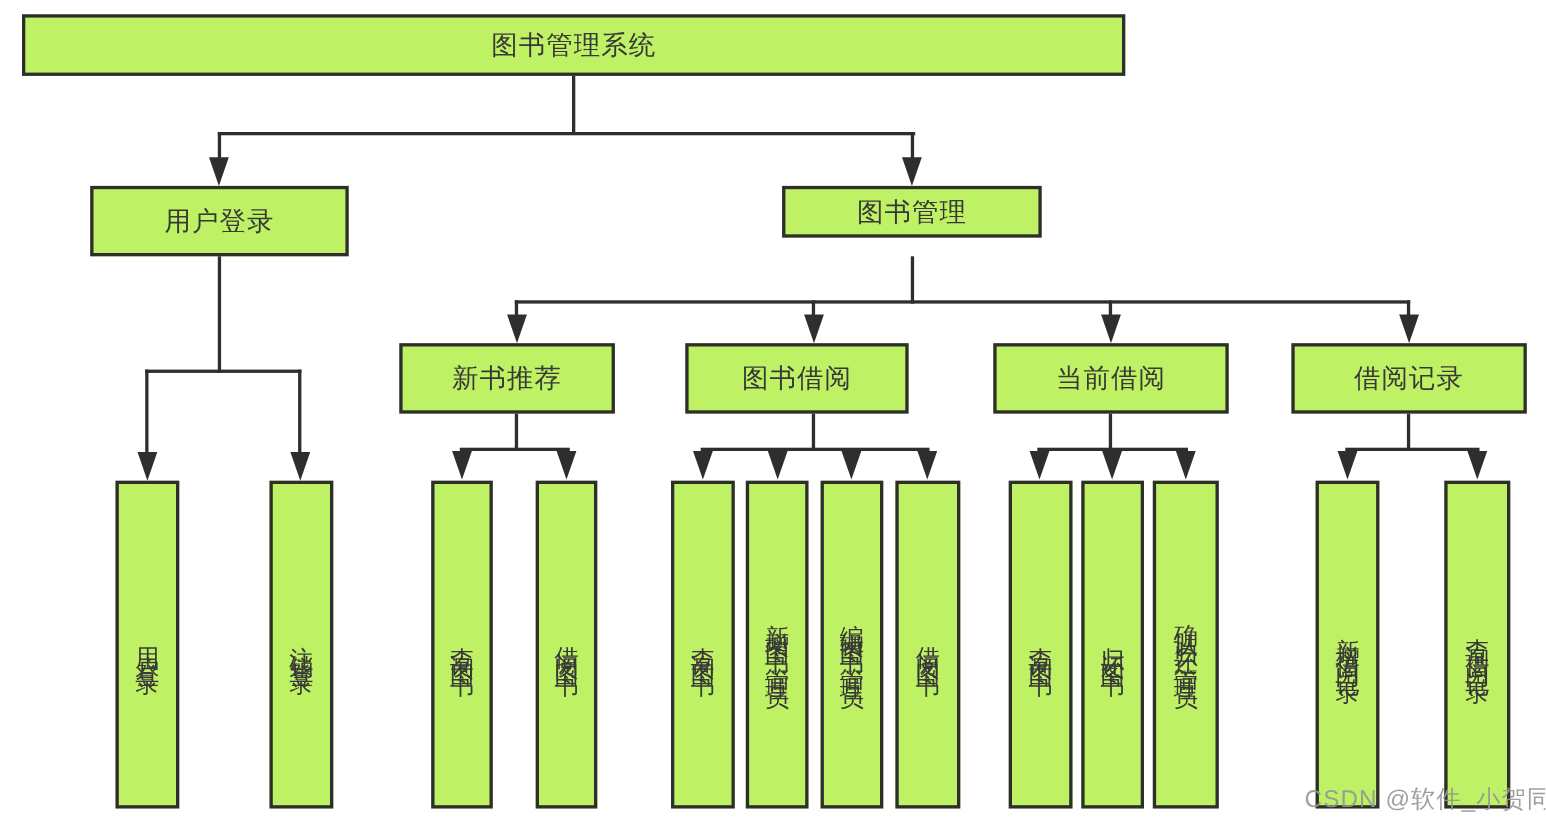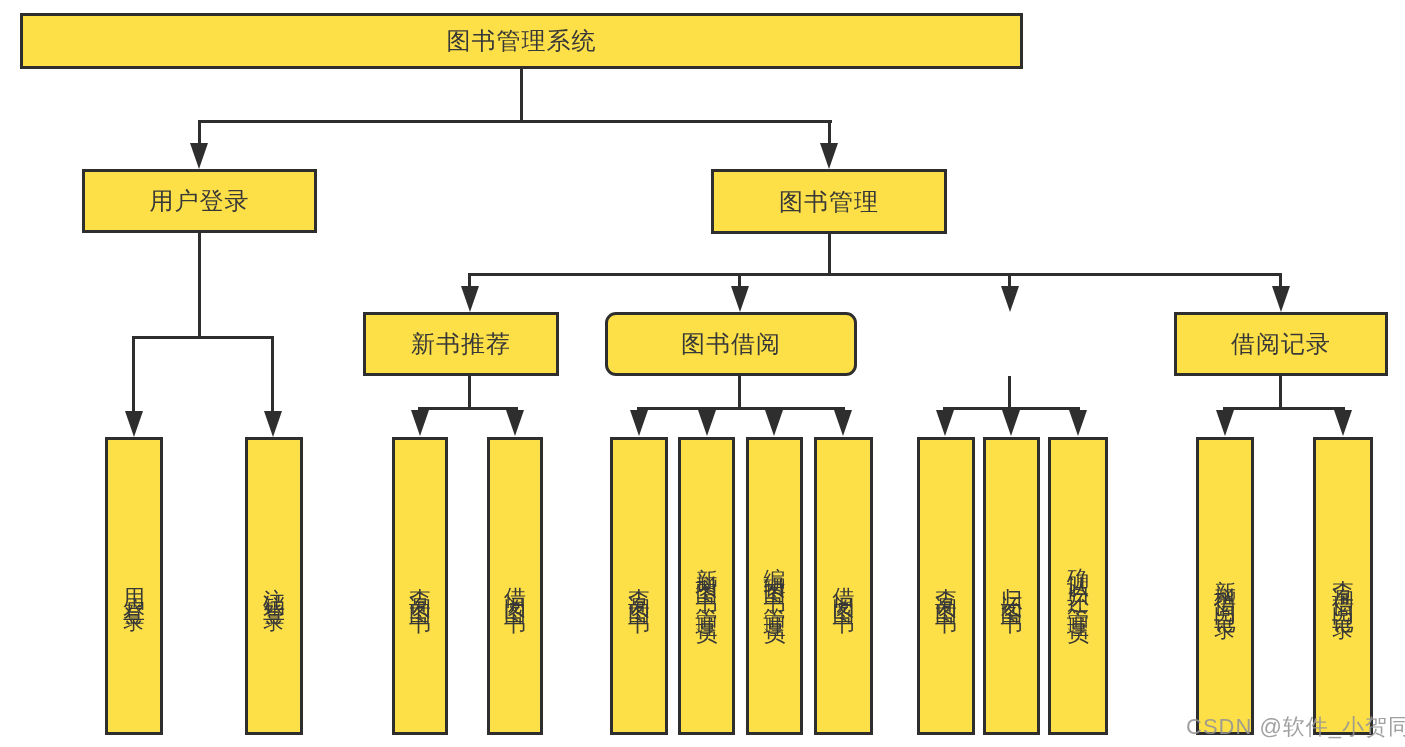--- a/index.html
+++ b/index.html
@@ -7,21 +7,21 @@
     position:relative;
     width:1405px;height:747px;
     background:#ffffff;
     font-family:"Liberation Sans","DejaVu Sans",sans-serif;
     color:#333333;
     overflow:hidden;
   }
   .box{
     position:absolute;
     box-sizing:border-box;
-    background:#fde047;
+    background:#bef264;
     border:3px solid #2e2e2e;
     display:flex;
     align-items:center;
     justify-content:center;
     text-align:center;
     color:#383838;
   }
   .hbox{font-size:24px;letter-spacing:1px;}
   .rootbox{font-size:24px;letter-spacing:1px;}
   .vbox{font-size:22px;}
@@ -56,32 +56,35 @@
 <div id="canvas">
 
   <div class="box rootbox" style="left:20px;top:13px;width:1003px;height:56px;">
     <span>图书管理系统</span>
   </div>
 
   <div class="box hbox" style="left:82px;top:169px;width:235px;height:64px;">
     <span>用户登录</span>
   </div>
 
-  <div class="box hbox" style="left:711px;top:169px;width:236px;height:65px;">
+  <div class="box hbox" style="left:711px;top:169px;width:236px;height:47px;">
     <span>图书管理</span>
   </div>
 
   <div class="box hbox" style="left:363px;top:312px;width:196px;height:64px;">
     <span>新书推荐</span>
   </div>
 
-  <div class="box hbox" style="left:605px;top:312px;width:252px;height:64px;border-radius:11px;">
+  <div class="box hbox" style="left:623px;top:312px;width:203px;height:64px;">
     <span>图书借阅</span>
   </div>
 
+  <div class="box hbox" style="left:903px;top:312px;width:214px;height:64px;">
+    <span>当前借阅</span>
+  </div>
 
   <div class="box hbox" style="left:1174px;top:312px;width:214px;height:64px;">
     <span>借阅记录</span>
   </div>
 
   <div class="box vbox" style="left:105px;top:437px;width:58px;height:298px;">
     <span class="vtext">用户登录</span>
   </div>
 
   <div class="box vbox" style="left:245px;top:437px;width:58px;height:298px;">

